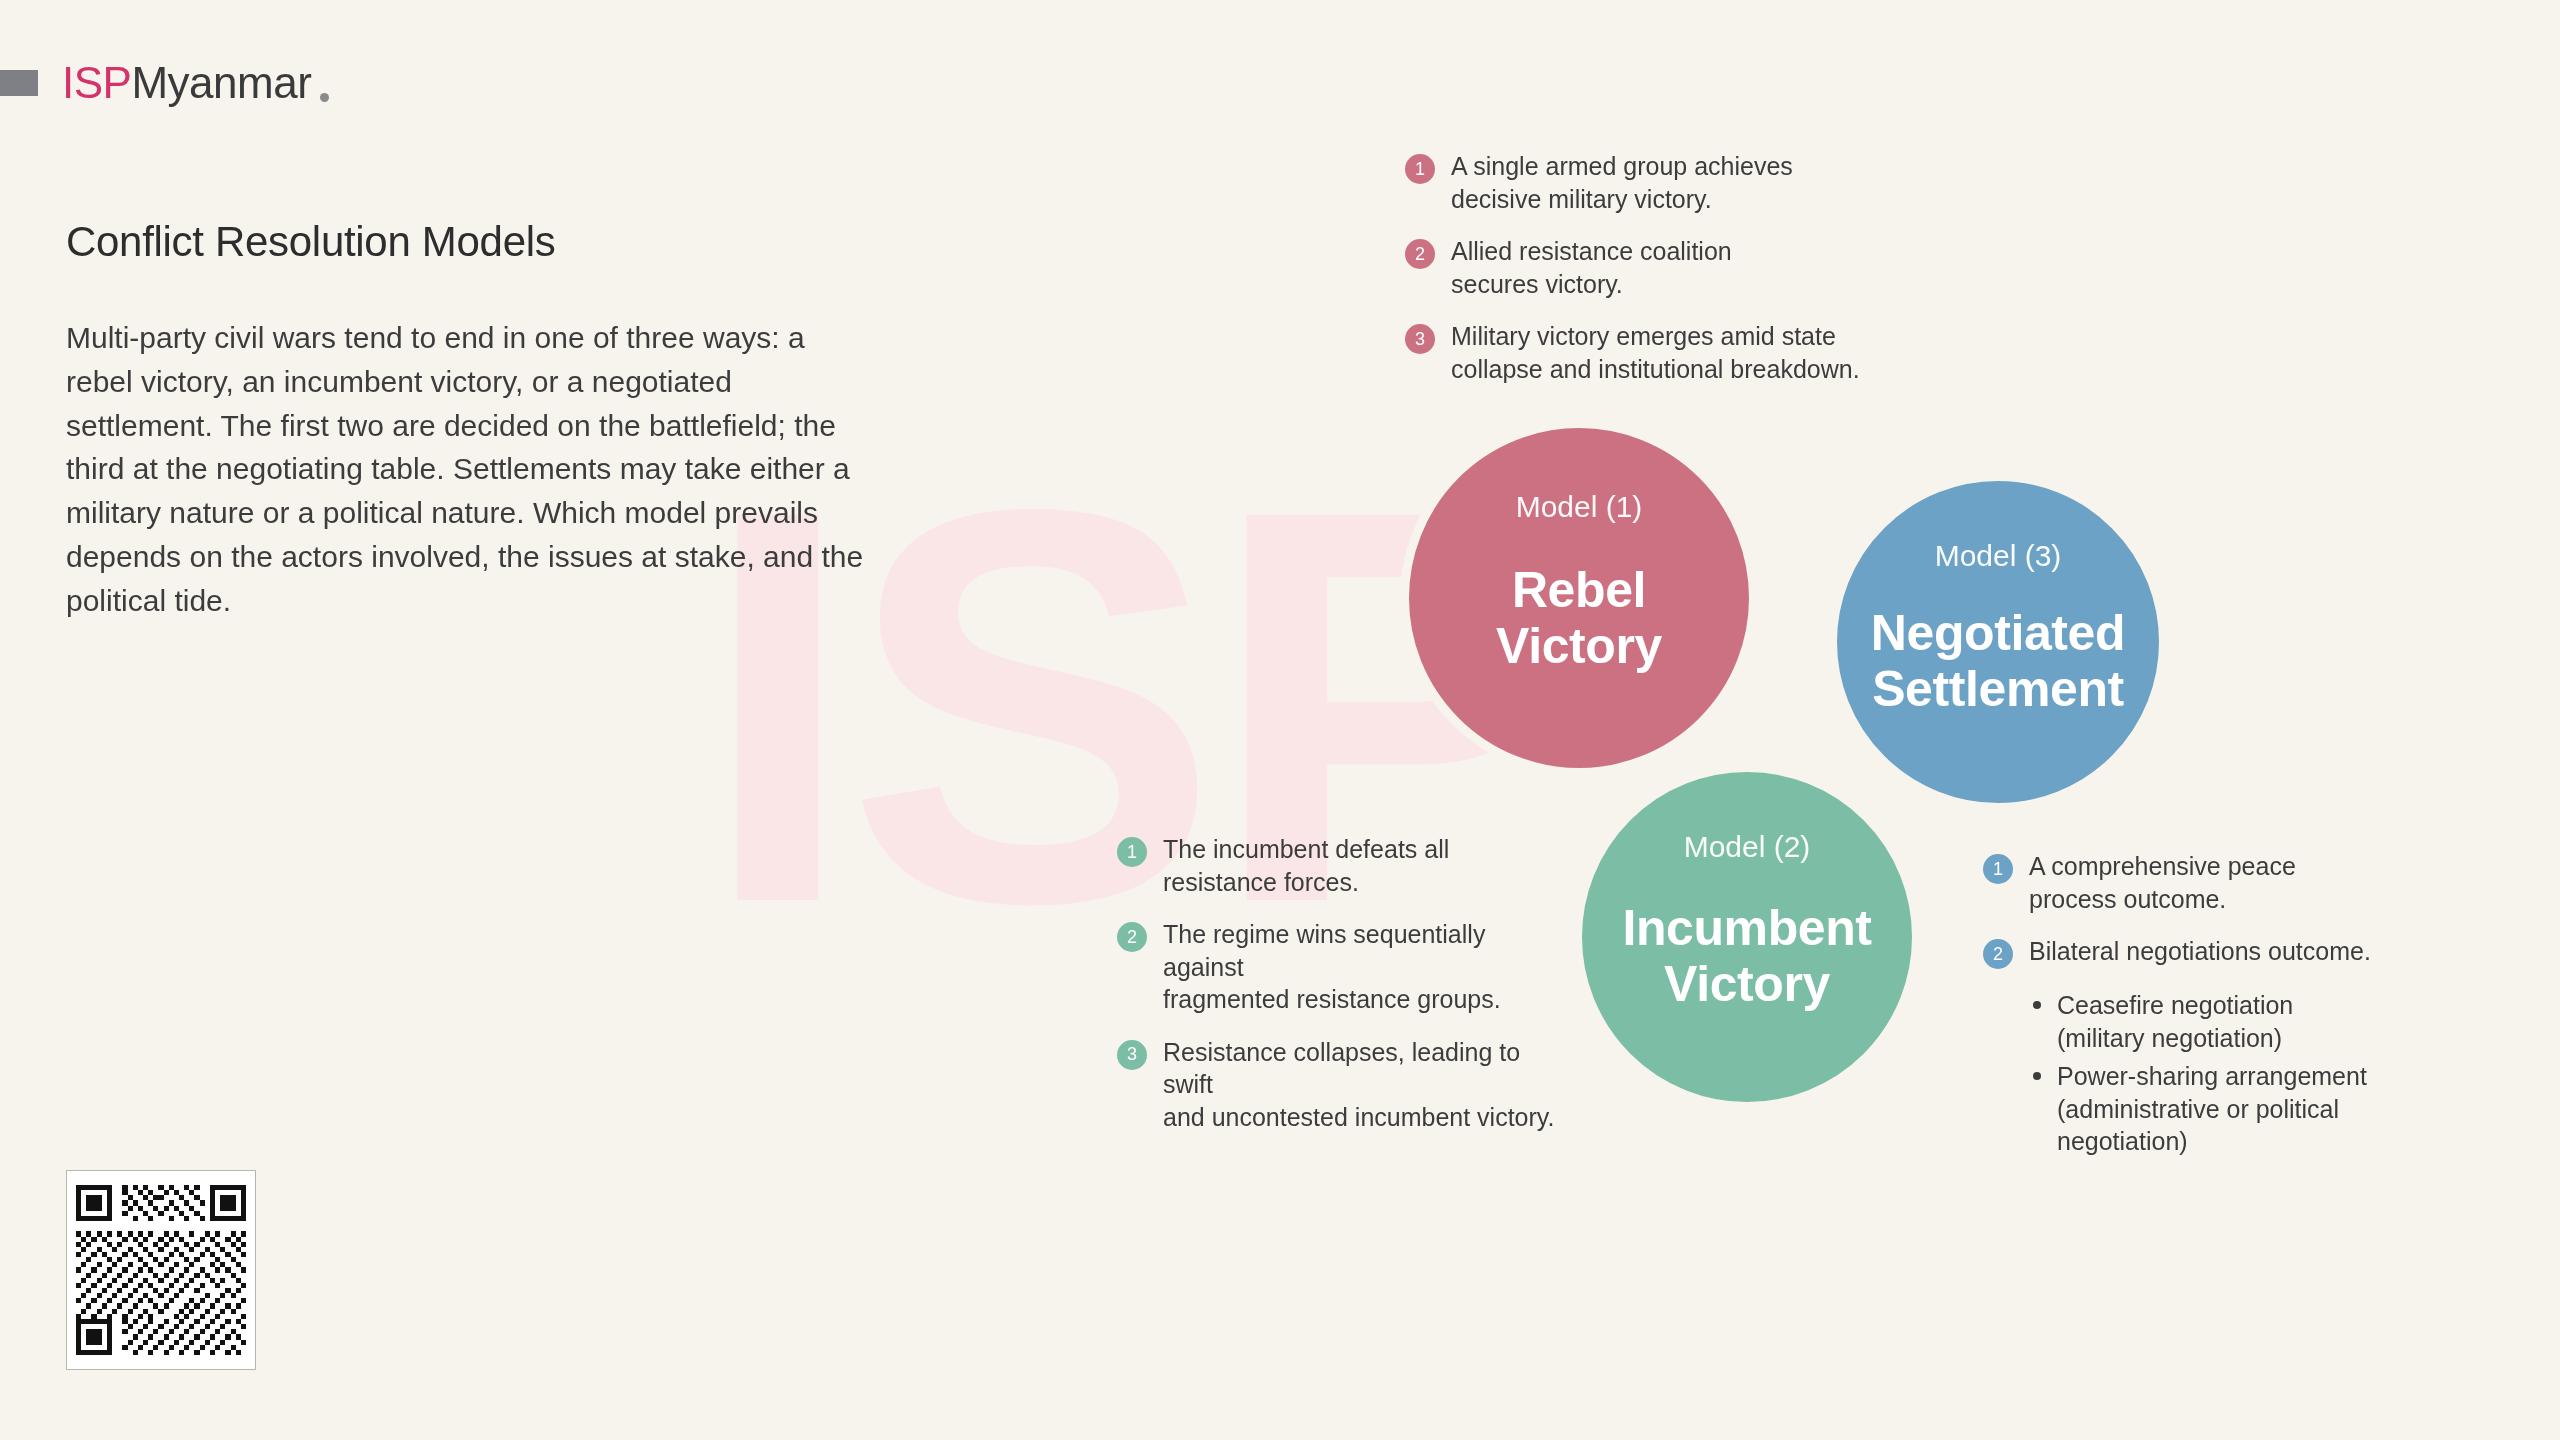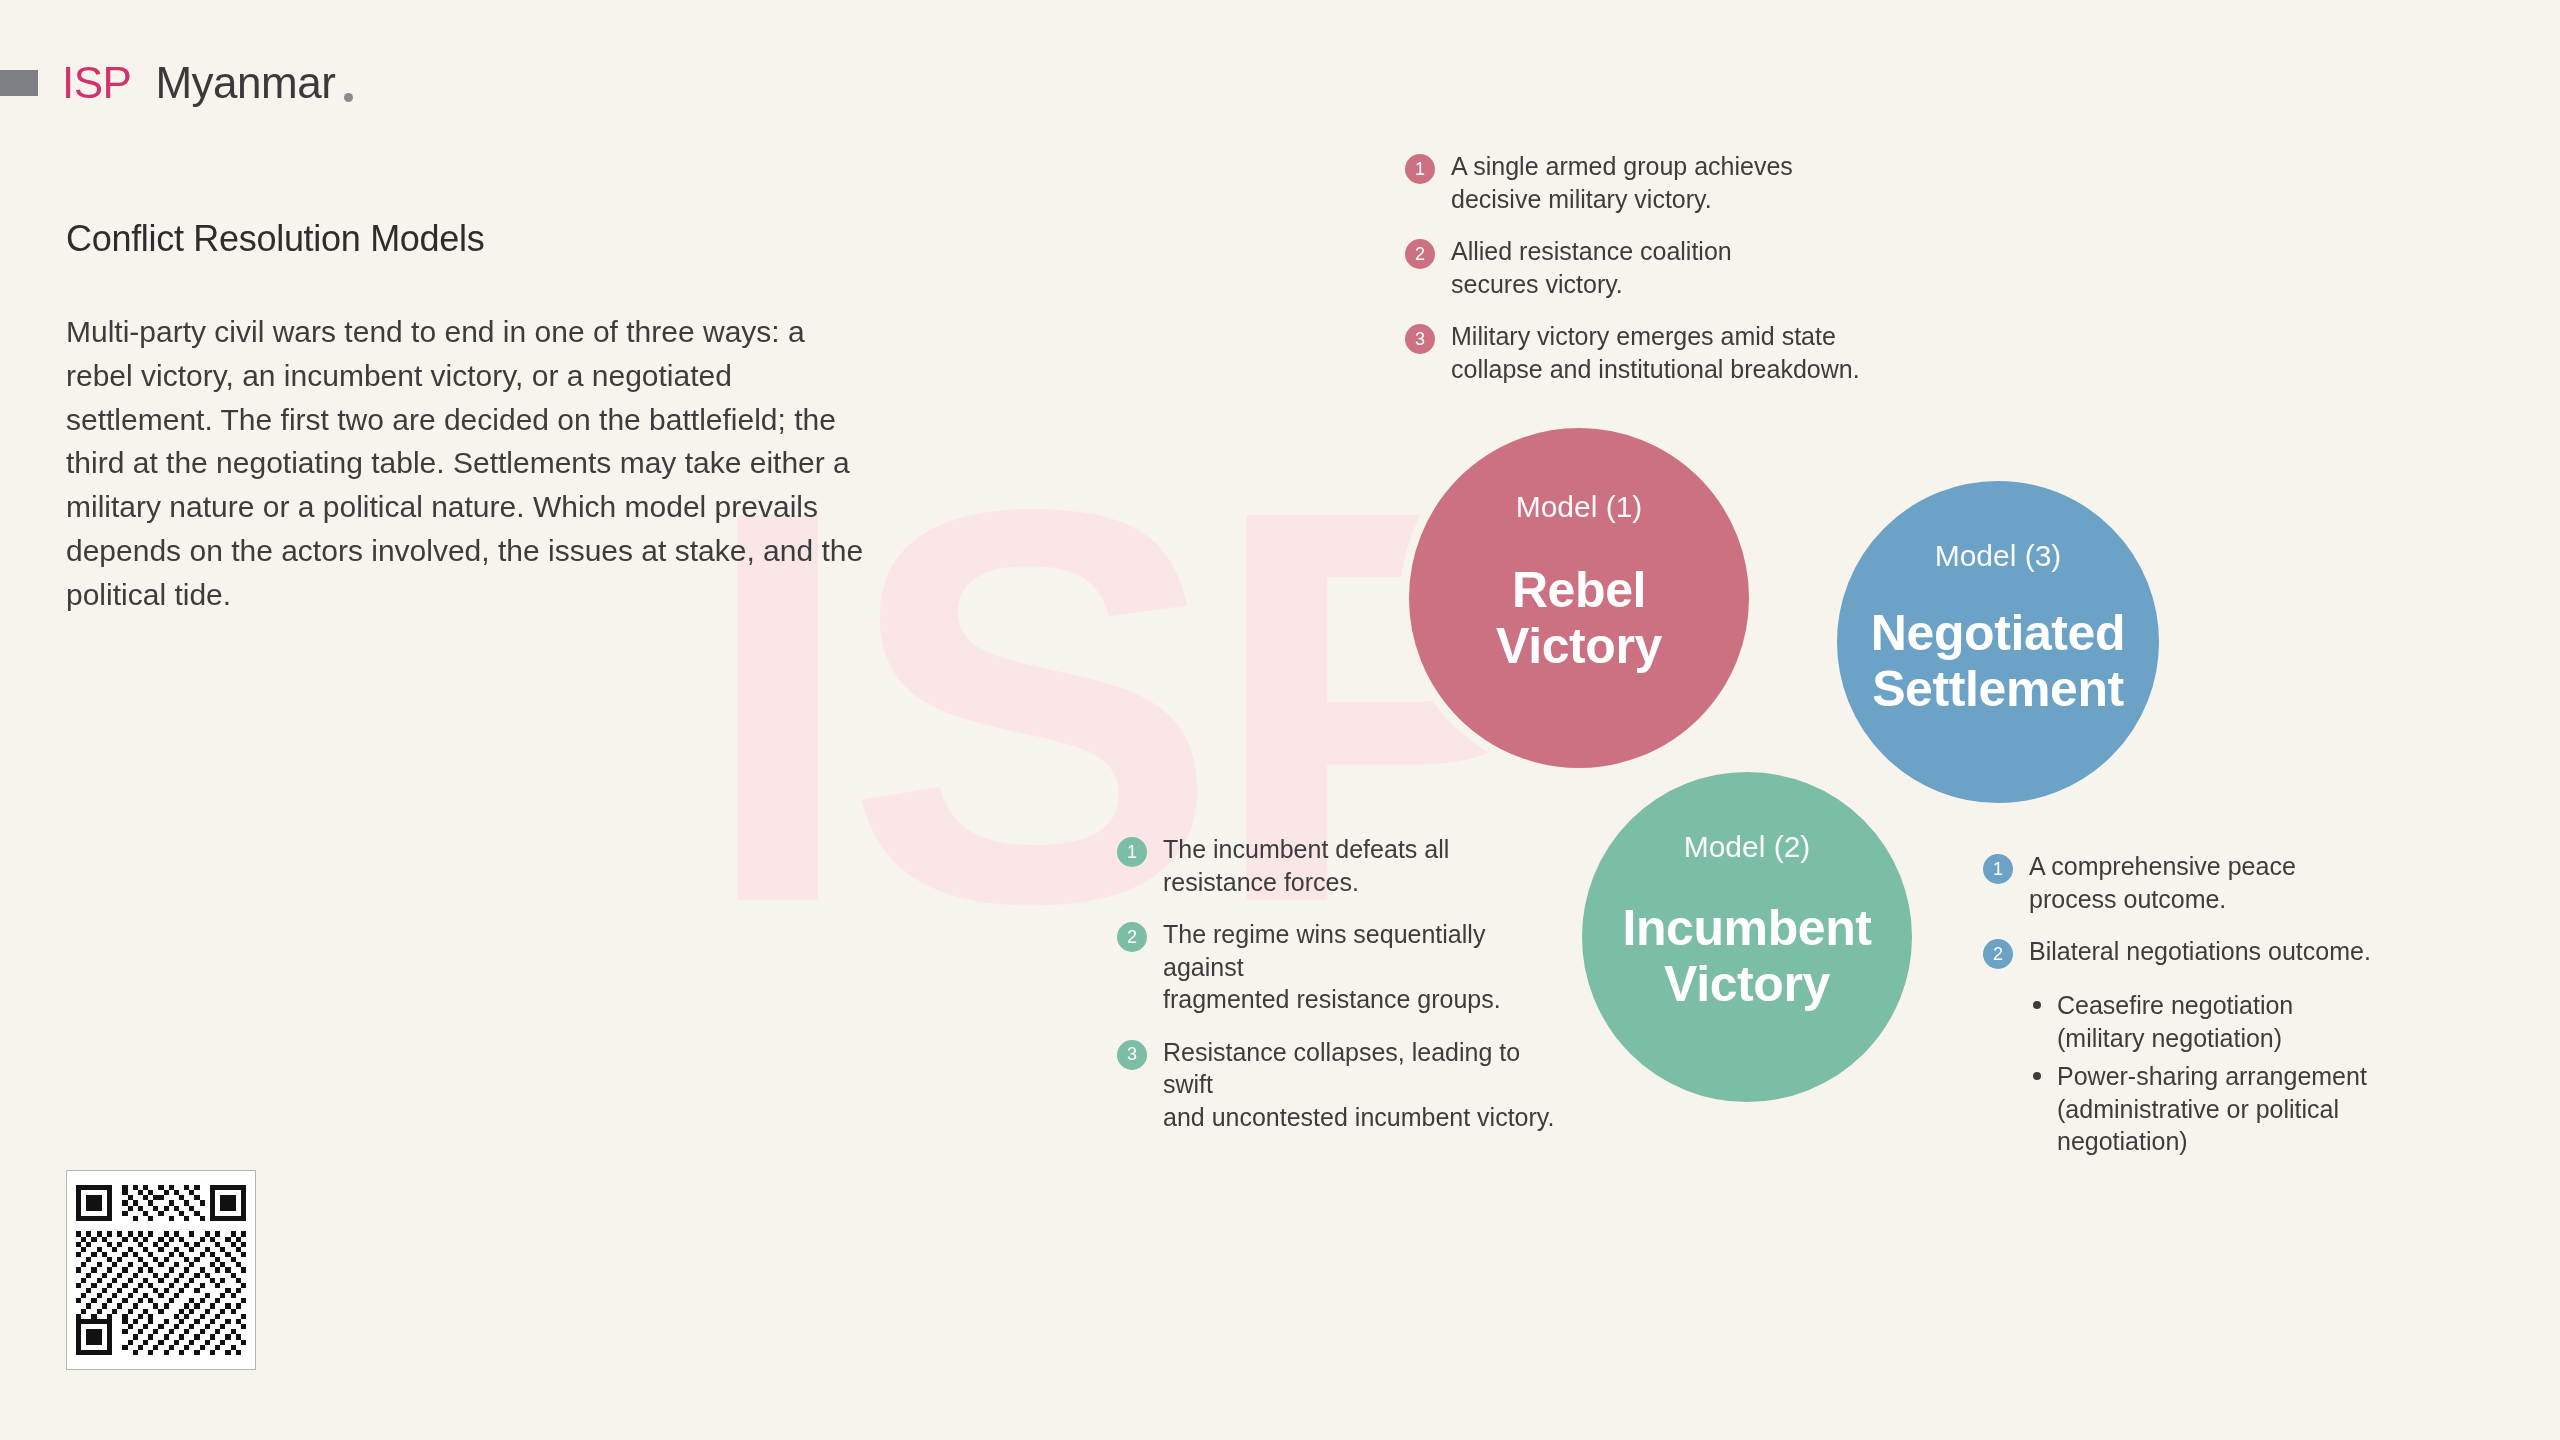--- a/index.html
+++ b/index.html
@@ -51,21 +51,21 @@
     margin-right: 24px;
   }
   #logo-text {
     font-size: 44px;
     font-weight: 400;
     letter-spacing: -0.5px;
     display: flex;
     align-items: baseline;
   }
   #logo-isp { color: #d4326a; font-weight: 500; }
-  #logo-myanmar { color: #3a3a3a; margin-left: 24px; font-weight: 400; }
+  #logo-myanmar { color: #3a3a3a; margin-left: 0; font-weight: 400; }
   #logo-dot {
     width: 9px; height: 9px;
     border-radius: 50%;
     background: #8a8a8a;
     margin-left: 9px;
     align-self: flex-end;
     margin-bottom: 6px;
   }
 
   
@@ -80,21 +80,21 @@
     display: inline-block;
     background: #3d3d3d;
     color: #ffffff;
     font-size: 26px;
     padding: 12px 26px 14px 26px;
     border-radius: 26px;
     letter-spacing: 0.1px;
   }
   #page-title {
     margin-top: 34px;
-    font-size: 36px;
+    font-size: 42px;
     font-weight: 400;
     color: #2d2d2d;
     letter-spacing: -0.3px;
   }
   #intro-paragraph {
     margin-top: 50px;
     font-size: 30px;
     line-height: 1.46;
     color: #3c3c3c;
     max-width: 800px;

